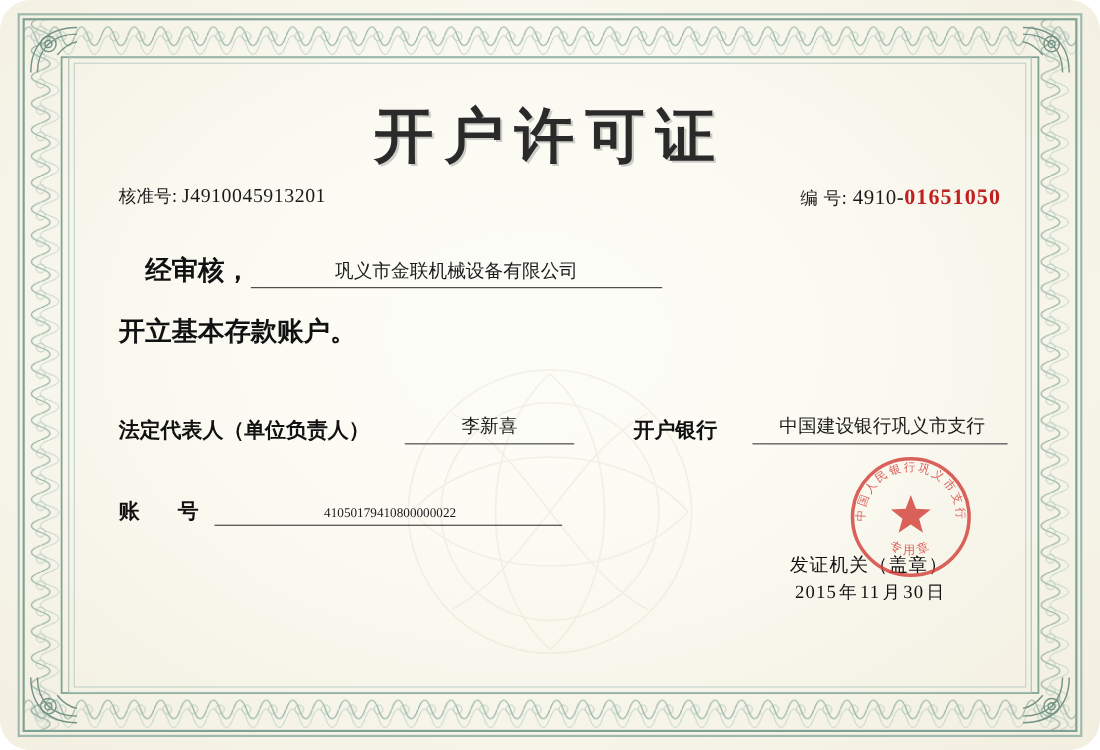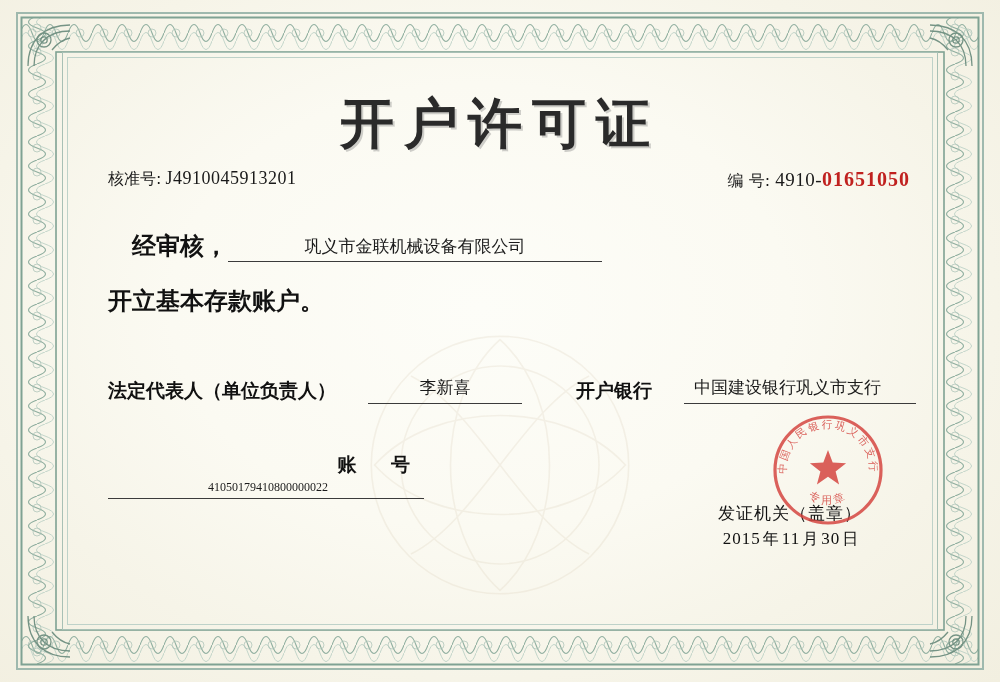--- a/index.html
+++ b/index.html
@@ -14,20 +14,21 @@
     overflow: hidden;
   }
 
   #certificate {
     position: relative;
     width: 1000px;
     height: 682px;
     background:
       radial-gradient(ellipse at 48% 45%, #fdfdf8 0%, #fbfaf2 42%, #f6f4e8 70%, #f2efe0 100%);
     box-sizing: border-box;
+    border-radius: 28px;
   }
 
   
   .border-outer {
     position: absolute;
     left: 16px; top: 12px; right: 16px; bottom: 12px;
     border: 2px solid #9fb9ae;
     box-sizing: border-box;
   }
   .guilloche {
@@ -170,34 +171,33 @@
     align-items: flex-end;
     font-family: "DejaVu Sans", "Liberation Sans", sans-serif;
     font-size: 19px;
     font-weight: bold;
     color: #111;
     white-space: nowrap;
     gap: 32px;
   }
   .fill.rep { width: 176px; }
   .label-bank { margin-left: 22px; }
-  .fill.bank { width: 268px; text-align: left; padding-left: 10px; }
+  .fill.bank { width: 268px; text-align: center; padding-left: 10px; }
 
   .row-account {
     position: absolute;
     top: 382px;
     left: 28px;
     display: flex;
     align-items: flex-end;
     font-family: "DejaVu Sans", "Liberation Sans", sans-serif;
     font-size: 19px;
     font-weight: bold;
     color: #111;
     white-space: nowrap;
-    flex-direction: column;
   }
   .acct-label { letter-spacing: 14px; }
   .fill.account { width: 300px; text-align: center; padding-left: 10px; font-size: 12px;}
 
   .issuer-block {
     position: absolute;
     right: 58px;
     top: 432px;
     text-align: center;
     font-family: "DejaVu Sans", "Liberation Sans", sans-serif;

